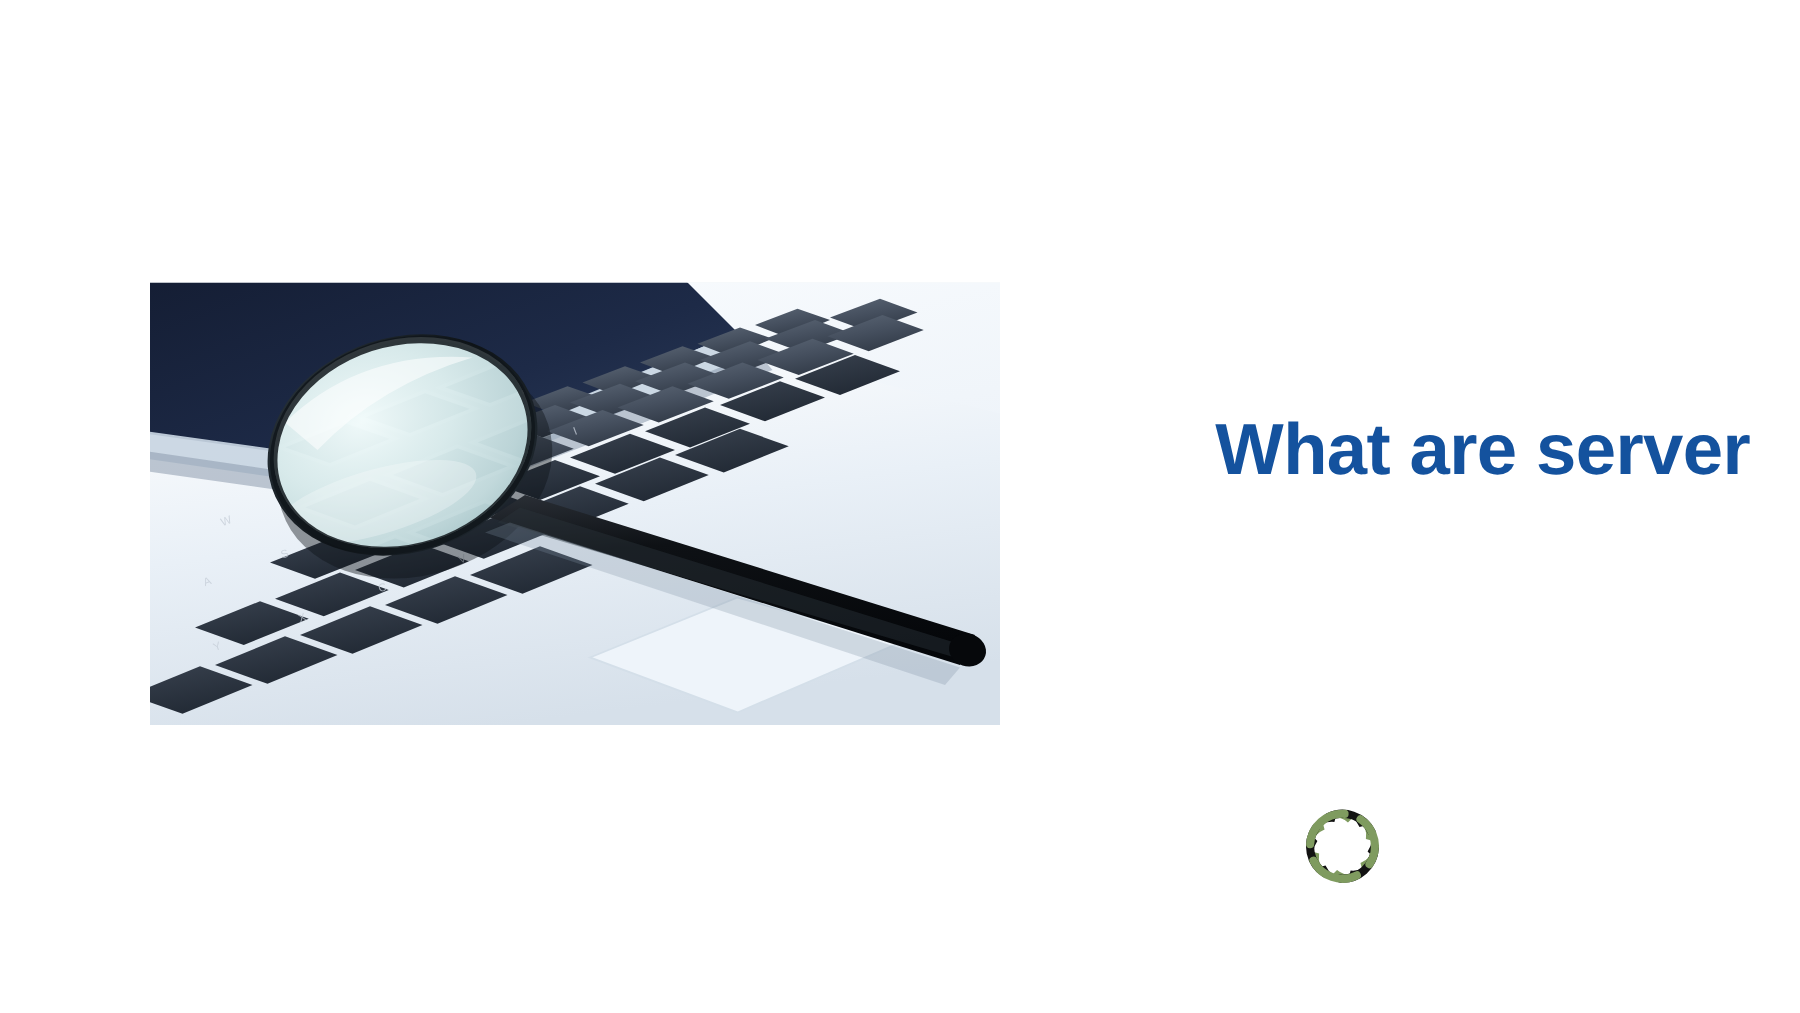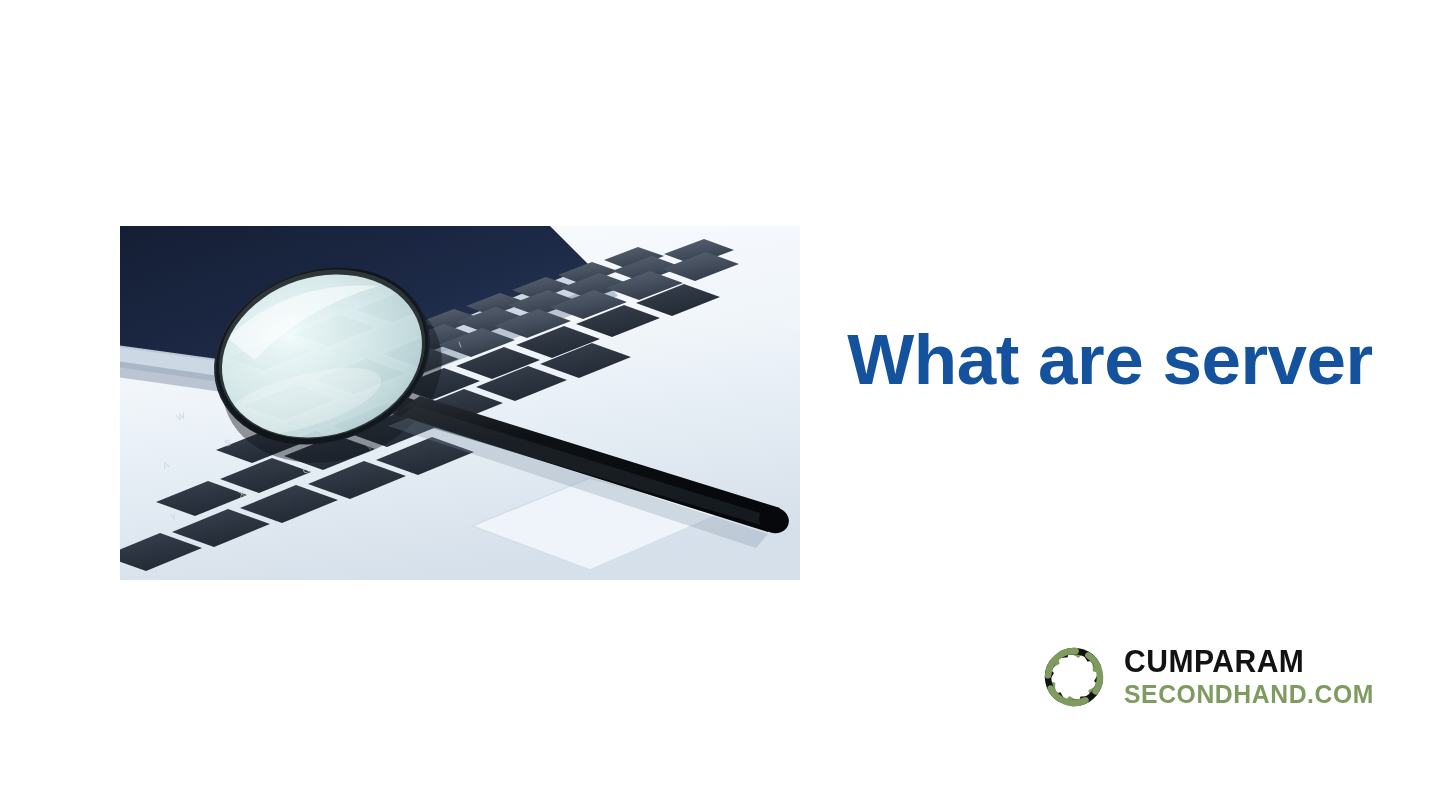--- a/index.html
+++ b/index.html
@@ -30,25 +30,25 @@
     background: #eef3f8;
   }
   .photo svg { display: block; width: 100%; height: 100%; }
 
   
   .headline {
     position: absolute;
     left: 820px;
     top: 306px;
     width: 580px;
-    text-align: center;
+    text-align: right;
     color: #14529E;
     font-family: "Liberation Sans", sans-serif;
     font-weight: bold;
-    font-size: 71px;
+    font-size: 58px;
     line-height: 108px;
     letter-spacing: -0.5px;
   }
   .headline .hl-line { display: block; white-space: nowrap; }
 
   
   .logo {
     position: absolute;
     left: 1038px;
     top: 641px;
@@ -326,19 +326,15 @@
             <g stroke="#7F9B5F" stroke-width="9">
               <path d="M-30,-20 A36,36 0 0 0 -20,30" transform="rotate(60)"></path>
               <path d="M-30,-20 A36,36 0 0 0 -20,30" transform="rotate(180)"></path>
               <path d="M-30,-20 A36,36 0 0 0 -20,30" transform="rotate(300)"></path>
             </g>
           </g>
           <circle cx="0" cy="0" r="12" fill="#ffffff"></circle>
         </g>
       </svg>
     </span>
-    <span class="logo-text">
-      <span class="logo-primary">CUMPARAM</span>
-      <span class="logo-secondary">SECONDHAND.COM</span>
-    </span>
   </div>
 
 </div>
 
 </body></html>

